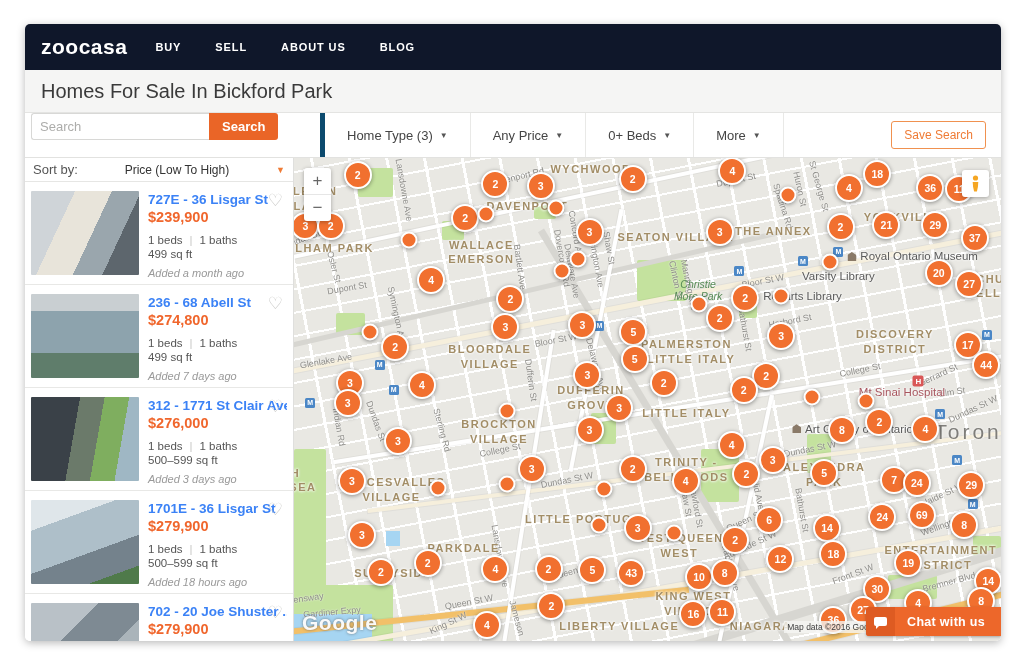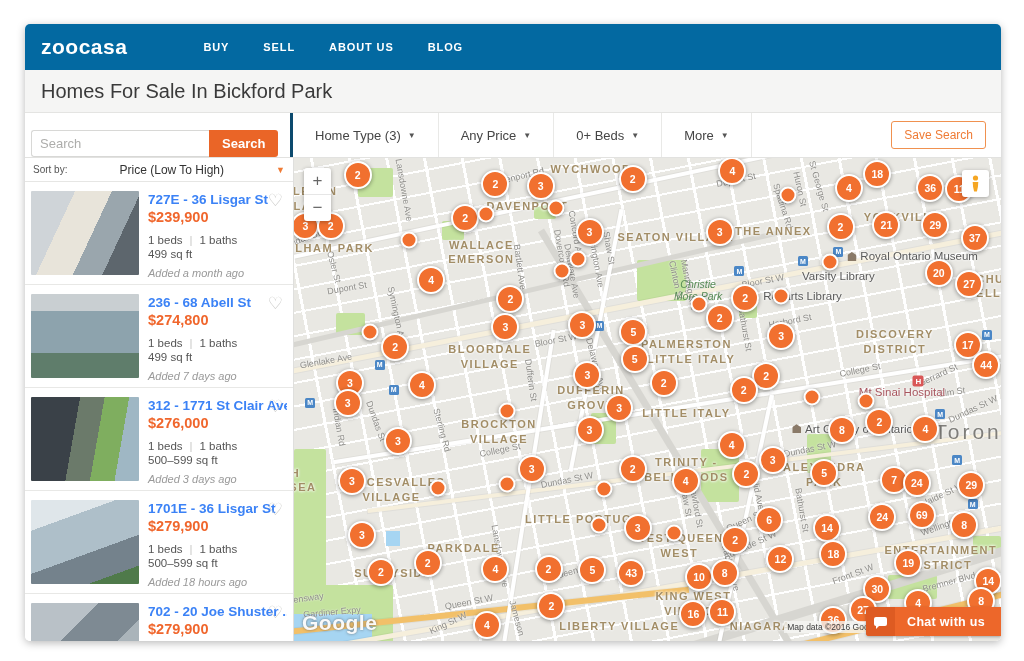--- a/index.html
+++ b/index.html
@@ -1,50 +1,50 @@
 <!DOCTYPE html>
 <html><head>
 <meta charset="utf-8">
 <style>
   html,body{margin:0;padding:0;background:#fff;font-family:"Liberation Sans",sans-serif;}
   .stage{position:relative;width:1024px;height:661px;background:#fff;overflow:hidden;}
   .card{position:absolute;left:25px;top:24px;width:976px;height:617px;background:#fff;
         border-radius:5px;box-shadow:0 2px 8px rgba(0,0,0,.28);overflow:hidden;}
   
-  .navbar{position:relative;height:46px;background:#0369a1;display:flex;align-items:center;gap:48px;}
+  .navbar{position:relative;height:46px;background:#0f172a;display:flex;align-items:center;}
   .logo{color:#fff;font-size:21px;font-weight:bold;letter-spacing:.5px;padding:0 28px 0 16px;cursor:pointer;}
   .nav-links{display:flex;gap:34px;}
   .nav-links a{color:#fff;font-size:11px;font-weight:bold;letter-spacing:.9px;text-decoration:none;cursor:pointer;}
   .nav-right{margin-left:auto;display:flex;align-items:center;height:100%;}
   .nav-search{width:42px;height:100%;display:flex;align-items:center;justify-content:center;
               border-left:1px solid #3C4050;border-right:1px solid #3C4050;cursor:pointer;}
   .nav-right a{color:#fff;font-size:11px;font-weight:bold;letter-spacing:.6px;text-decoration:none;padding:0 14px;cursor:pointer;}
   
   .title-bar{height:42px;background:#F5F5F4;border-bottom:1px solid #E4E4E2;display:flex;align-items:center;}
   .title-bar h1{margin:0;padding-left:16px;font-size:20px;font-weight:400;color:#3A3A3A;}
   
   .filter-bar{height:44px;background:#fff;border-bottom:1px solid #E2E2E0;display:flex;align-items:center;}
-  .search-group{width:268px;display:flex;align-items:flex-end;padding-left:6px;box-sizing:border-box;
-                border-right:3px solid #0c4a6e;height:100%;}
+  .search-group{width:300px;display:flex;align-items:flex-start;padding-left:6px;box-sizing:border-box;
+                border-right:5px solid #0c4a6e;height:100%;}
   .search-group input{width:178px;height:27px;border:1px solid #D8D8D6;border-right:none;border-radius:3px 0 0 3px;
                 padding:0 8px;font-size:13px;color:#444;outline:none;box-sizing:border-box;}
   .search-group input::placeholder{color:#ADADAB;}
   .search-group button{height:27px;padding:0 13px;background:#EA6527;color:#fff;border:none;border-radius:0 3px 3px 0;
                 font-size:13px;font-weight:bold;cursor:pointer;}
   .dropdowns{display:flex;height:100%;align-items:stretch;}
   .dd{display:flex;align-items:center;gap:7px;padding:0 22px;border-right:1px solid #E9E9E7;
       font-size:13px;color:#454545;cursor:pointer;white-space:nowrap;}
   .dd .caret{font-size:8px;color:#555;}
   .save-search{margin-left:auto;margin-right:15px;background:#fff;border:1px solid #F0914F;color:#EF7B35;
       border-radius:3px;font-size:12px;padding:6px 12px;cursor:pointer;}
   
   .content{display:flex;height:485px;}
   .sidebar{width:268px;border-right:1px solid #DFDFDD;background:#fff;overflow:hidden;flex:none;}
   .sort-row{height:23px;display:flex;align-items:center;padding:0 8px;border-bottom:1px solid #E6E6E4;}
-  .sort-label{font-size:10px;color:#555;}
+  .sort-label{font-size:13px;color:#555;}
   .sort-value{font-size:12px;color:#333;margin:0 auto;}
   .sort-caret{color:#EF7B35;font-size:9px;}
   .listing{display:flex;padding:9px 6px;border-bottom:1px solid #E8E8E6;cursor:pointer;position:relative;height:84px;box-sizing:content-box;}
   .photo{width:108px;height:84px;flex:none;border-radius:1px;}
   .p1{background:linear-gradient(115deg,#cfd4d8 0 30%,#e8e4da 30% 55%,#9aa6ad 55% 75%,#5d666d 75%);}
   .p2{background:linear-gradient(180deg,#c9cfd2 0 20%,#8da3ad 20% 70%,#5f7d6b 70%);}
   .p3{background:linear-gradient(100deg,#3a4148 0 40%,#6b7a6a 40% 60%,#7fae5f 60% 80%,#9fb7c4 80%);}
   .p4{background:linear-gradient(160deg,#dfe6ea 0 25%,#aebfc9 25% 60%,#74828c 60% 85%,#4f7a4a 85%);}
   .p5{background:linear-gradient(135deg,#b9c1c7 0 35%,#7e8a93 35% 65%,#aab4ba 65% 85%,#d88a2e 85%);}
   .l-info{padding-left:9px;flex:1;min-width:0;}

